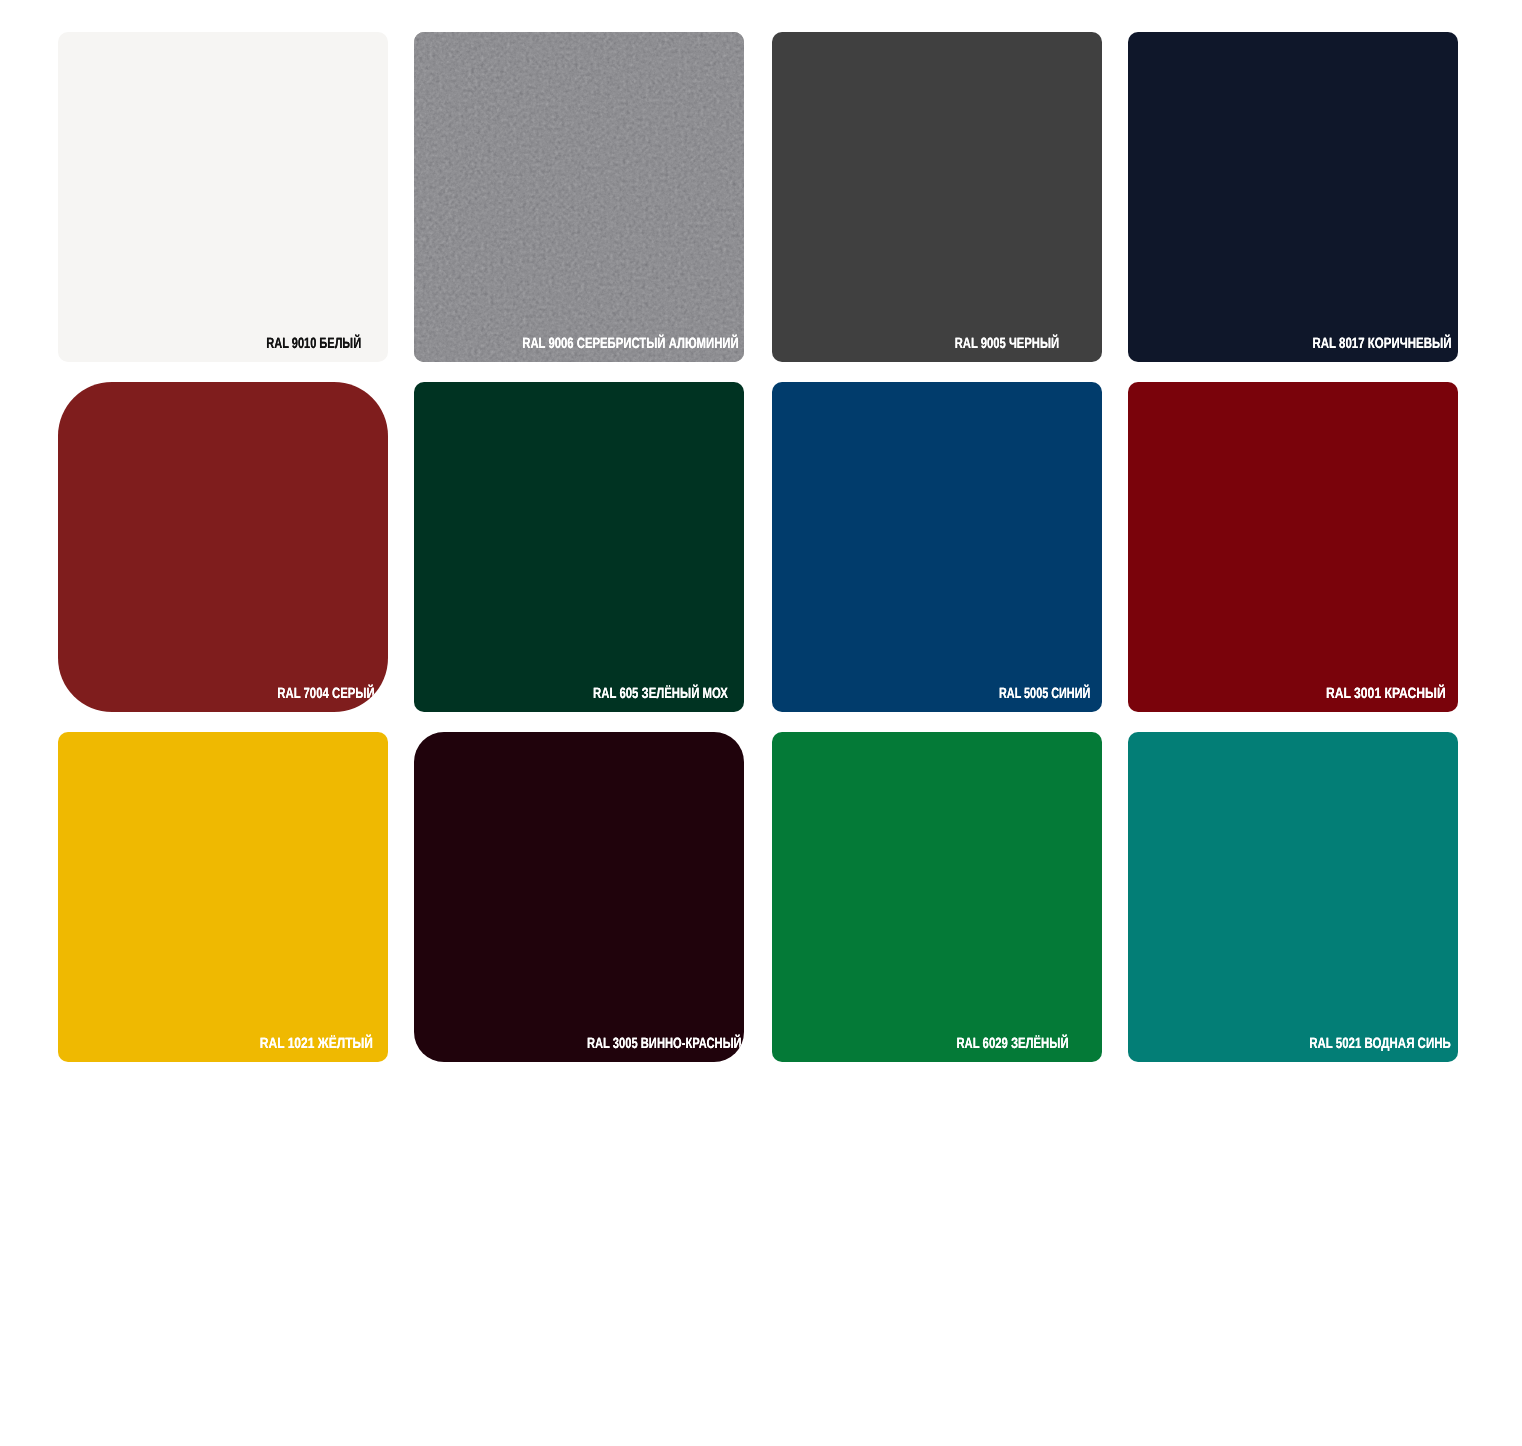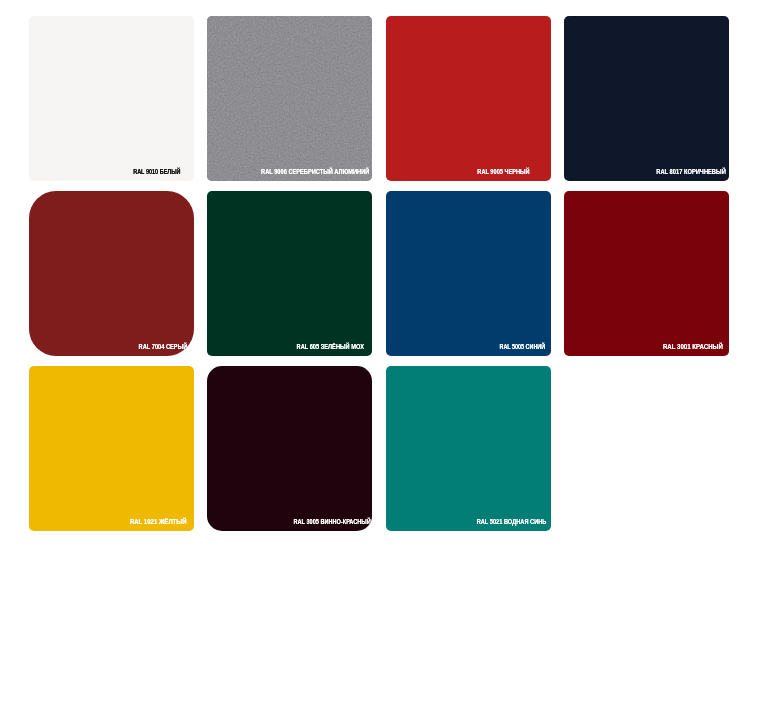--- a/index.html
+++ b/index.html
@@ -78,21 +78,21 @@
 
 <div class="palette-page">
   <div class="palette-grid">
       <div class="swatch" style="background-color: rgb(246, 245, 243);">
         <span class="swatch-label" style="color: rgb(18, 18, 18); right: 13px;">RAL 9010 БЕЛЫЙ</span>
       </div>
       <div class="swatch" style="background-color: rgb(142, 142, 146);">
         <span class="swatch-texture"></span>
         <span class="swatch-label" style="color: rgb(255, 255, 255); right: 3px;">RAL 9006 СЕРЕБРИСТЫЙ АЛЮМИНИЙ</span>
       </div>
-      <div class="swatch" style="background-color: #b91c1c;">
+      <div class="swatch" style="background-color: #404040;">
         <span class="swatch-label" style="color: rgb(255, 255, 255); right: 21px;">RAL 9005 ЧЕРНЫЙ</span>
       </div>
       <div class="swatch" style="background-color: #0f172a;">
         <span class="swatch-label" style="color: rgb(255, 255, 255); right: 3px;">RAL 8017 КОРИЧНЕВЫЙ</span>
       </div>
       <div class="swatch" style="background-color: #7f1d1d; border-radius: 27px;">
         <span class="swatch-label" style="color: rgb(255, 255, 255); right: 7px;">RAL 7004 СЕРЫЙ</span>
       </div>
       <div class="swatch" style="background-color: rgb(0, 51, 34);">
         <span class="swatch-label" style="color: rgb(255, 255, 255); right: 8px;">RAL 605 ЗЕЛЁНЫЙ МОХ</span>
@@ -102,17 +102,20 @@
       </div>
       <div class="swatch" style="background-color: rgb(122, 3, 11);">
         <span class="swatch-label" style="color: rgb(255, 255, 255); right: 6px;">RAL 3001 КРАСНЫЙ</span>
       </div>
       <div class="swatch" style="background-color: rgb(239, 185, 1);">
         <span class="swatch-label" style="color: rgb(255, 255, 255); right: 7px;">RAL 1021 ЖЁЛТЫЙ</span>
       </div>
       <div class="swatch" style="background-color: rgb(32, 3, 12); border-radius: 15px;">
         <span class="swatch-label" style="color: rgb(255, 255, 255); right: 2px;">RAL 3005 ВИННО-КРАСНЫЙ</span>
       </div>
+      <div class="swatch" style="background-color: rgb(4, 122, 55);">
+        <span class="swatch-label" style="color: rgb(255, 255, 255); right: 17px;">RAL 6029 ЗЕЛЁНЫЙ</span>
+      </div>
       <div class="swatch" style="background-color: rgb(3, 126, 118);">
         <span class="swatch-label" style="color: rgb(255, 255, 255); right: 4px;">RAL 5021 ВОДНАЯ СИНЬ</span>
       </div>
   </div>
 </div>
 
 </body></html>

